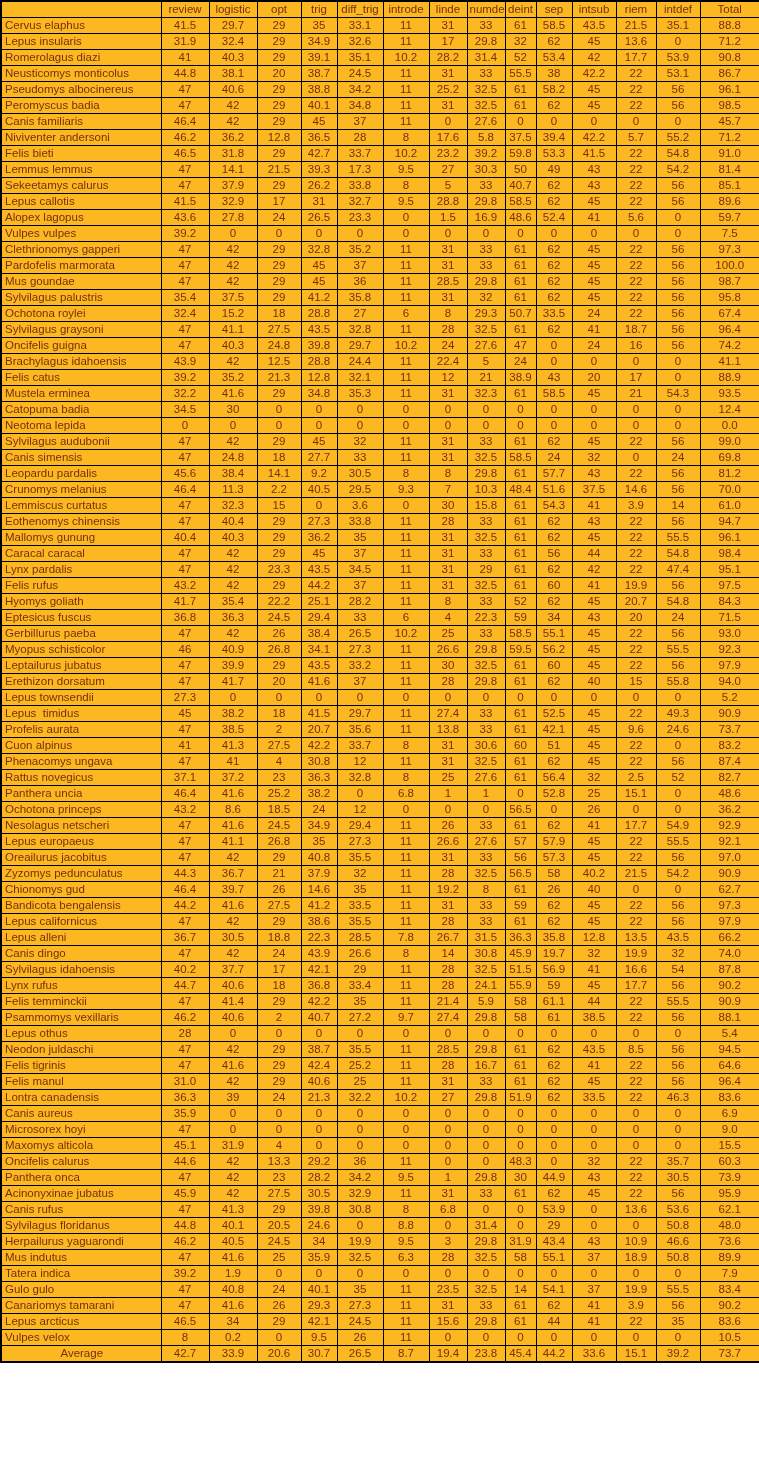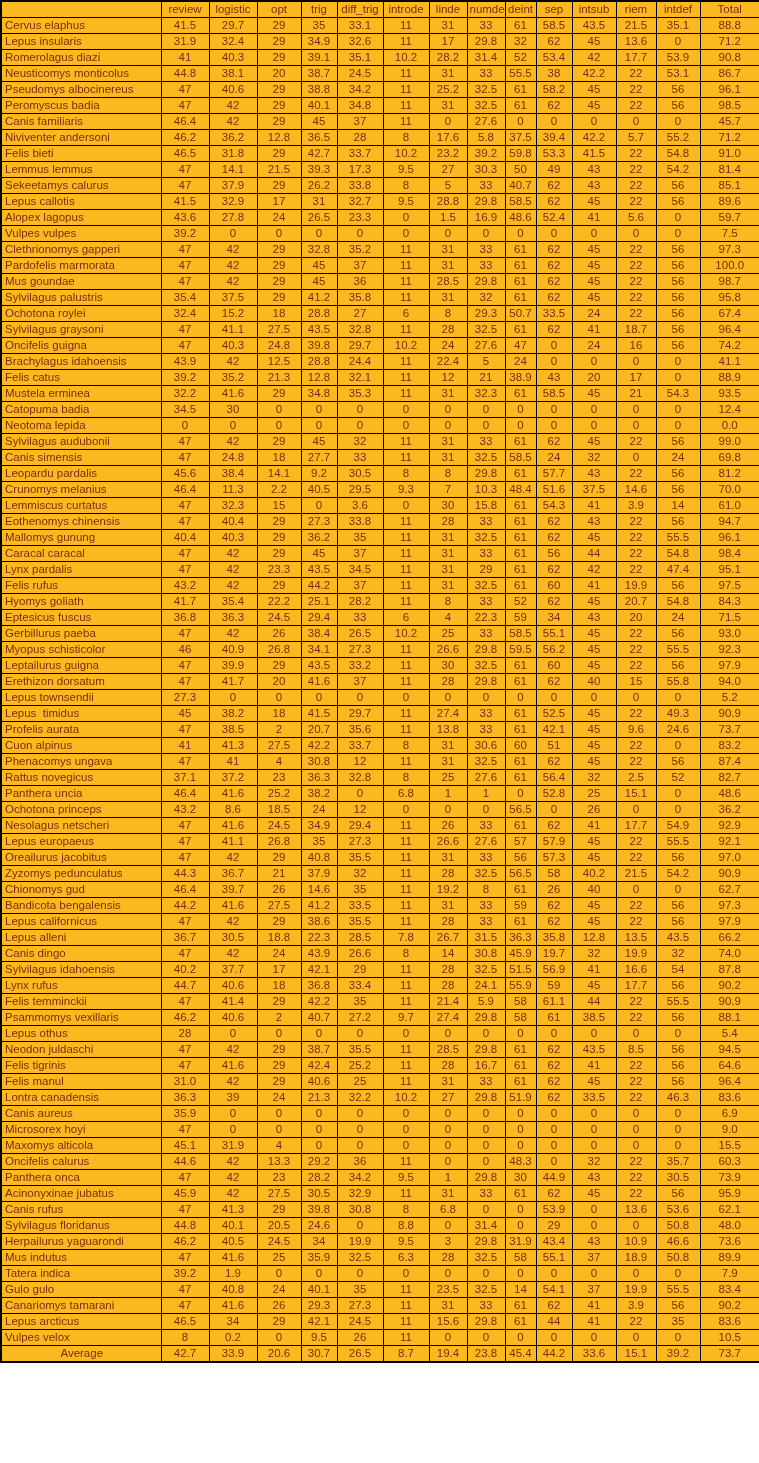--- a/index.html
+++ b/index.html
@@ -744,21 +744,21 @@
           <td>26.6</td>
           <td>29.8</td>
           <td>59.5</td>
           <td>56.2</td>
           <td>45</td>
           <td>22</td>
           <td>55.5</td>
           <td>92.3</td>
         </tr>
         <tr>
-          <td class="name-cell">Leptailurus guigna</td>
+          <td class="name-cell">Leptailurus jubatus</td>
           <td>47</td>
           <td>39.9</td>
           <td>29</td>
           <td>43.5</td>
           <td>33.2</td>
           <td>11</td>
           <td>30</td>
           <td>32.5</td>
           <td>61</td>
           <td>60</td>

